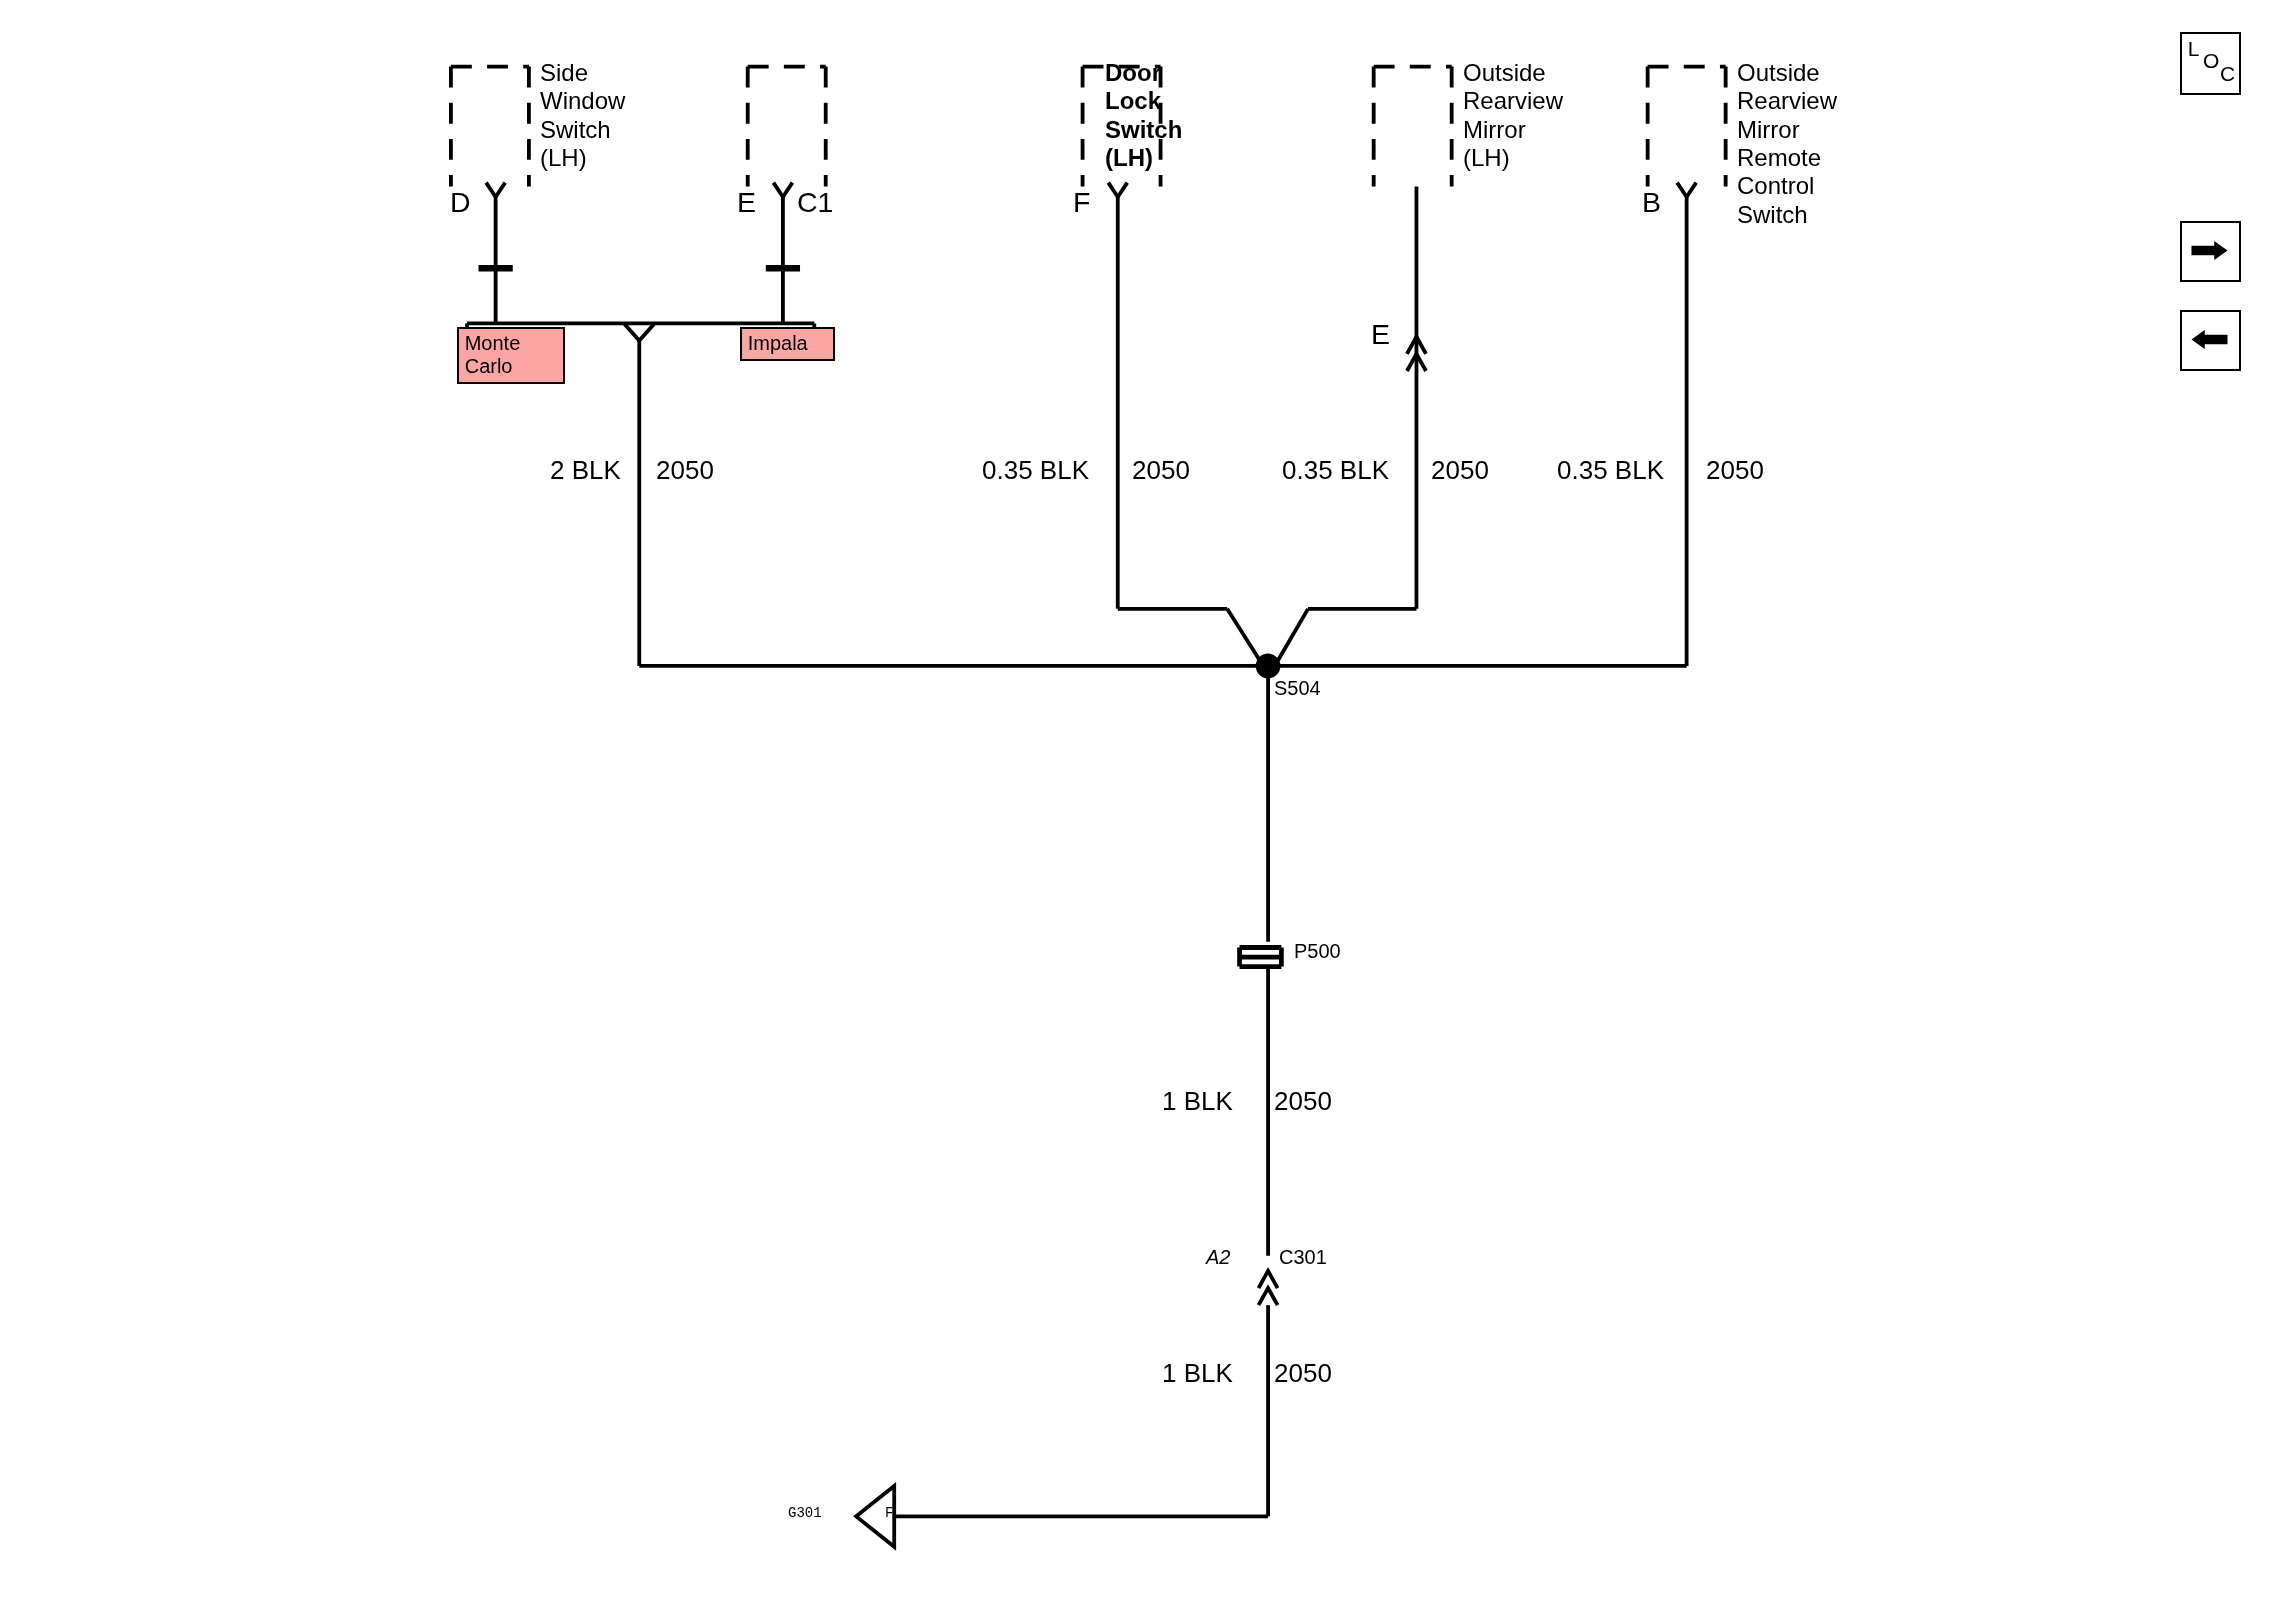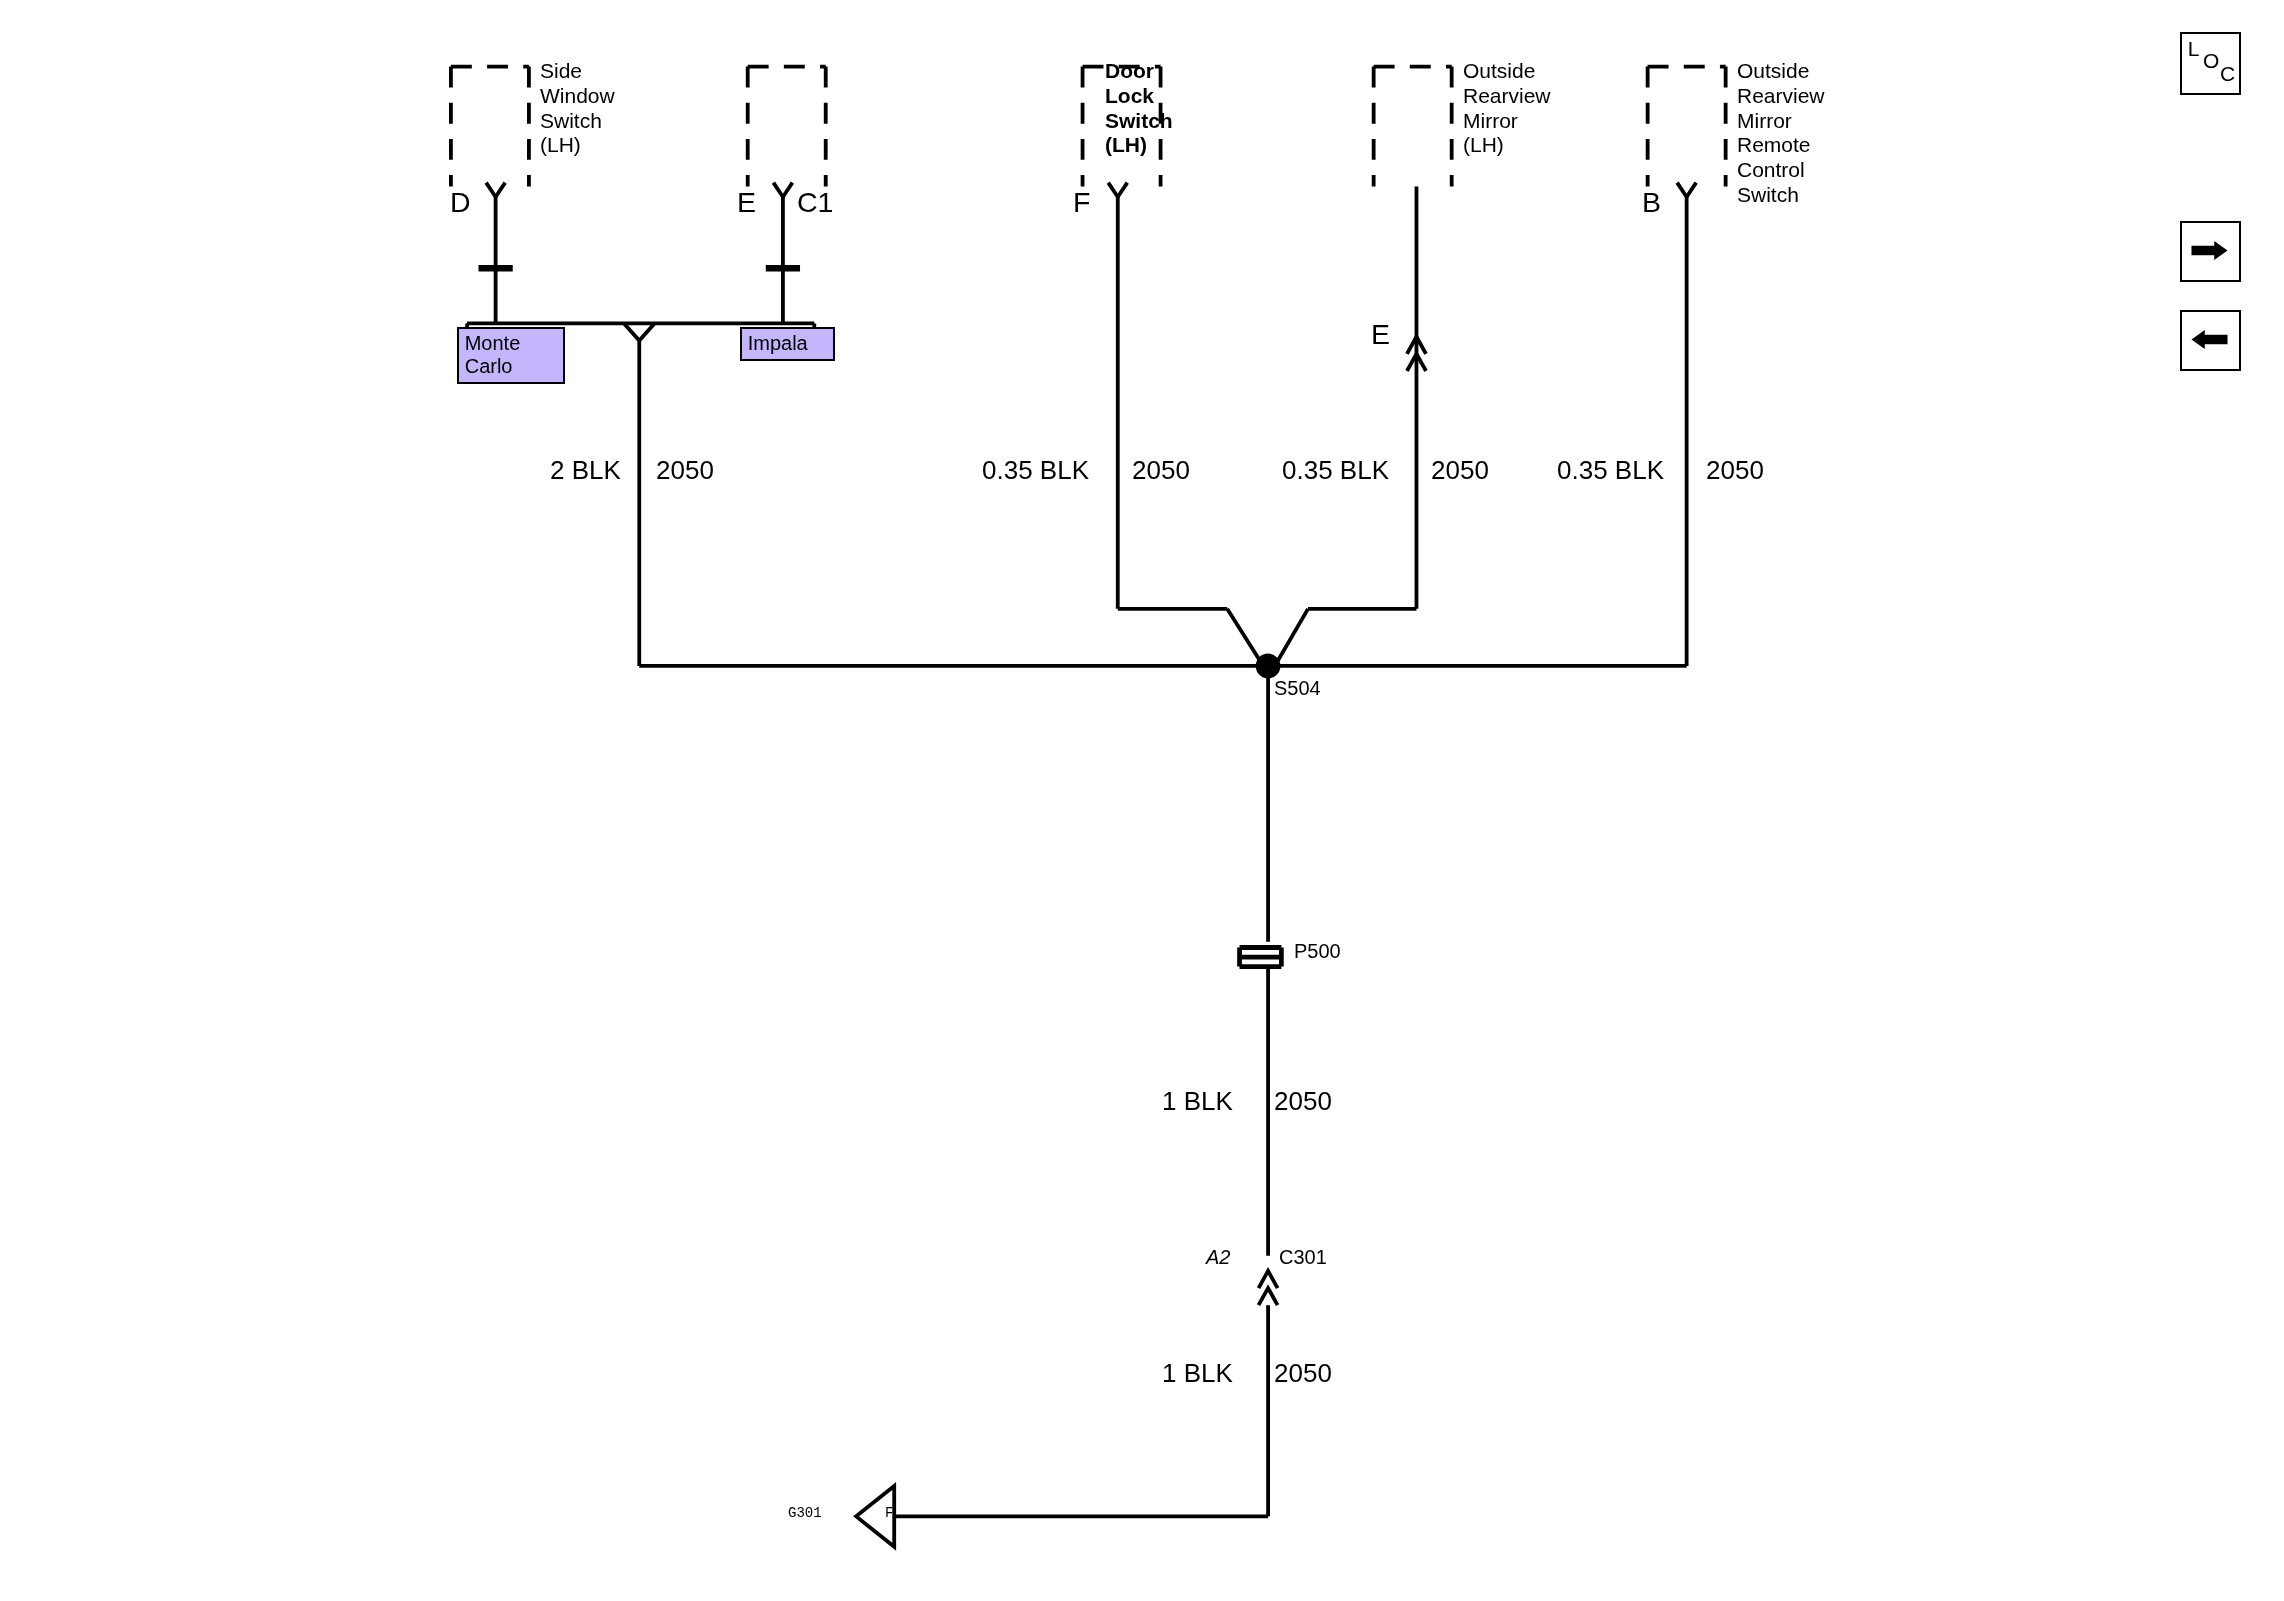--- a/index.html
+++ b/index.html
@@ -30,35 +30,35 @@
     height: 1602px;
   }
   .lbl {
     position: absolute;
     white-space: pre;
     line-height: 1.18;
     font-family: "Liberation Sans", sans-serif;
     color: #000;
   }
   .comp-label {
-    font-size: 21px;
+    font-size: 24px;
   }
   .pin-label {
     font-size: 28.5px;
   }
   .wire-label {
     font-size: 26px;
   }
   .node-label {
     font-size: 20px;
   }
   .boxed {
     position: absolute;
     border: 2.9px solid #000;
-    background: #c4b5fd;
+    background: #fca5a5;
     font-size: 20px;
     line-height: 1.15;
     padding: 2.9px 5.7px 3.8px 5.7px;
     font-family: "Liberation Sans", sans-serif;
     white-space: pre;
   }
   .ground-label {
     position: absolute;
     font-size: 14px;
     font-family: Liberation Mono, monospace;

